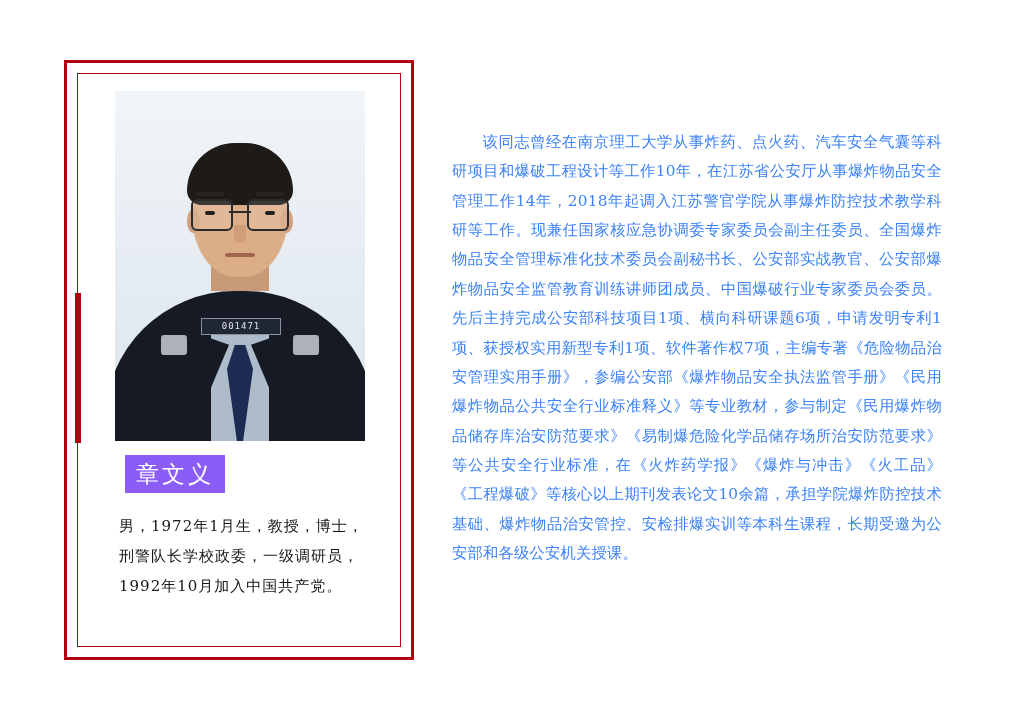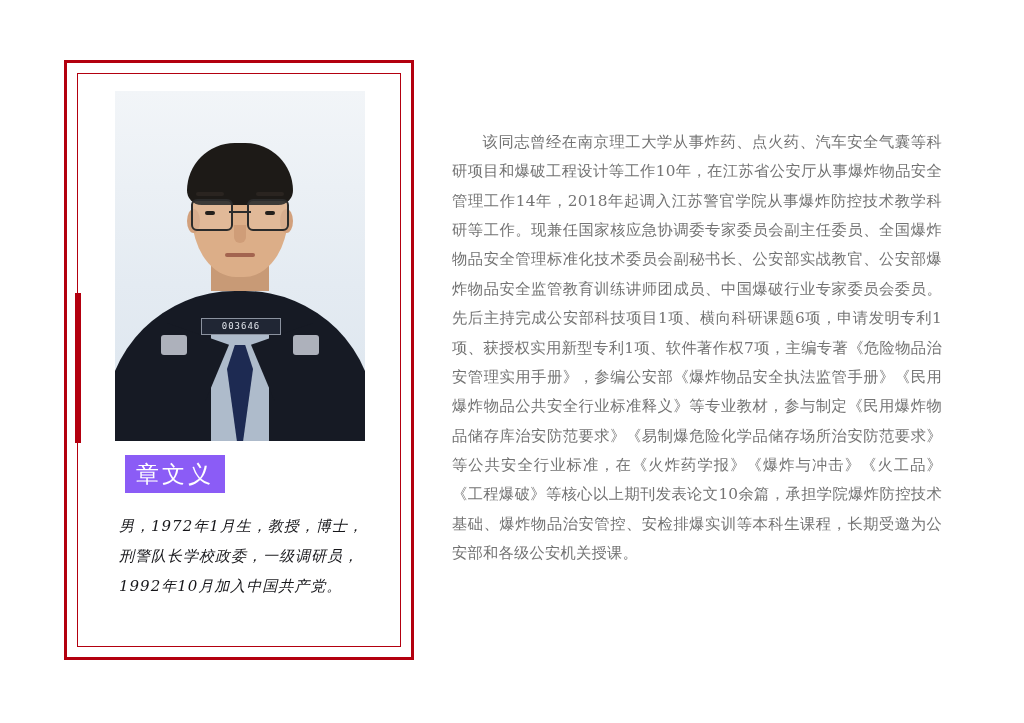--- a/index.html
+++ b/index.html
@@ -231,32 +231,31 @@
 
   .bio {
     position: absolute;
     left: 52px;
     top: 448px;
     width: 260px;
     font-size: 15px;
     line-height: 2.0;
     color: #16161a;
     letter-spacing: 1px;
-    font-style: italic;
   }
 
   
   .body-text {
     position: absolute;
     left: 452px;
     top: 128px;
     width: 490px;
     font-size: 15.3px;
     line-height: 1.92;
-    color: #737373;
+    color: #3b82f6;
     text-align: justify;
     text-justify: inter-ideograph;
     text-indent: 2em;
     letter-spacing: 0.2px;
   }
 </style>
 </head>
 <body>
 
 <div class="card">
@@ -265,21 +264,21 @@
 
   <div class="photo-wrap">
     <div class="photo-bg"></div>
     <div class="ph-shoulders"></div>
     <div class="ph-shirt"></div>
     <div class="ph-collar-l"></div>
     <div class="ph-collar-r"></div>
     <div class="ph-tie"></div>
     <div class="ph-badge-l"></div>
     <div class="ph-badge-r"></div>
-    <div class="ph-nameplate">003646</div>
+    <div class="ph-nameplate">001471</div>
     <div class="ph-neck"></div>
     <div class="ph-head"></div>
     <div class="ph-ear-l"></div>
     <div class="ph-ear-r"></div>
     <div class="ph-hair"></div>
     <div class="ph-brow-l"></div>
     <div class="ph-brow-r"></div>
     <div class="ph-glass-l"></div>
     <div class="ph-glass-r"></div>
     <div class="ph-bridge"></div>

